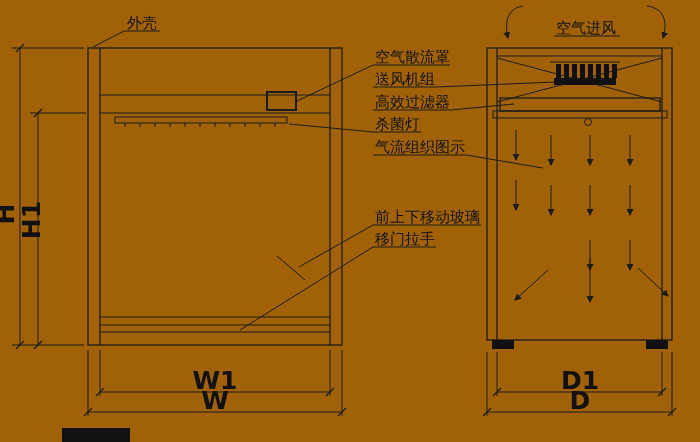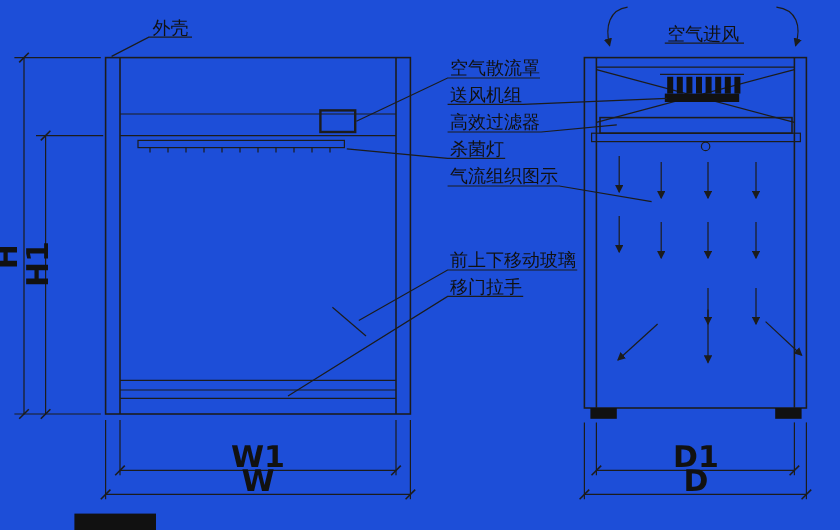--- a/index.html
+++ b/index.html
@@ -1,16 +1,16 @@
 <!DOCTYPE html>
 <html><head>
 <meta charset="utf-8">
 <style>
   html,body{margin:0;padding:0;background:#ffffff;}
-  .canvas{width:700px;height:442px;background:#1d4ed8;position:relative;overflow:hidden;}
+  .canvas{width:700px;height:442px;background:#a16207;position:relative;overflow:hidden;}
   svg{display:block;}
   .ln{stroke:#1c1c1c;stroke-width:1.3;fill:none;}
   .thin{stroke:#1c1c1c;stroke-width:1;fill:none;}
   .thick{stroke:#1c1c1c;stroke-width:2;fill:none;}
   .solid{fill:#111111;stroke:none;}
   .cn{font:15px "Liberation Serif","DejaVu Serif",serif;fill:#111111;}
   .dim{font:bold 25px "DejaVu Sans","Liberation Sans",sans-serif;fill:#111111;}
 </style>
 </head>
 <body>

